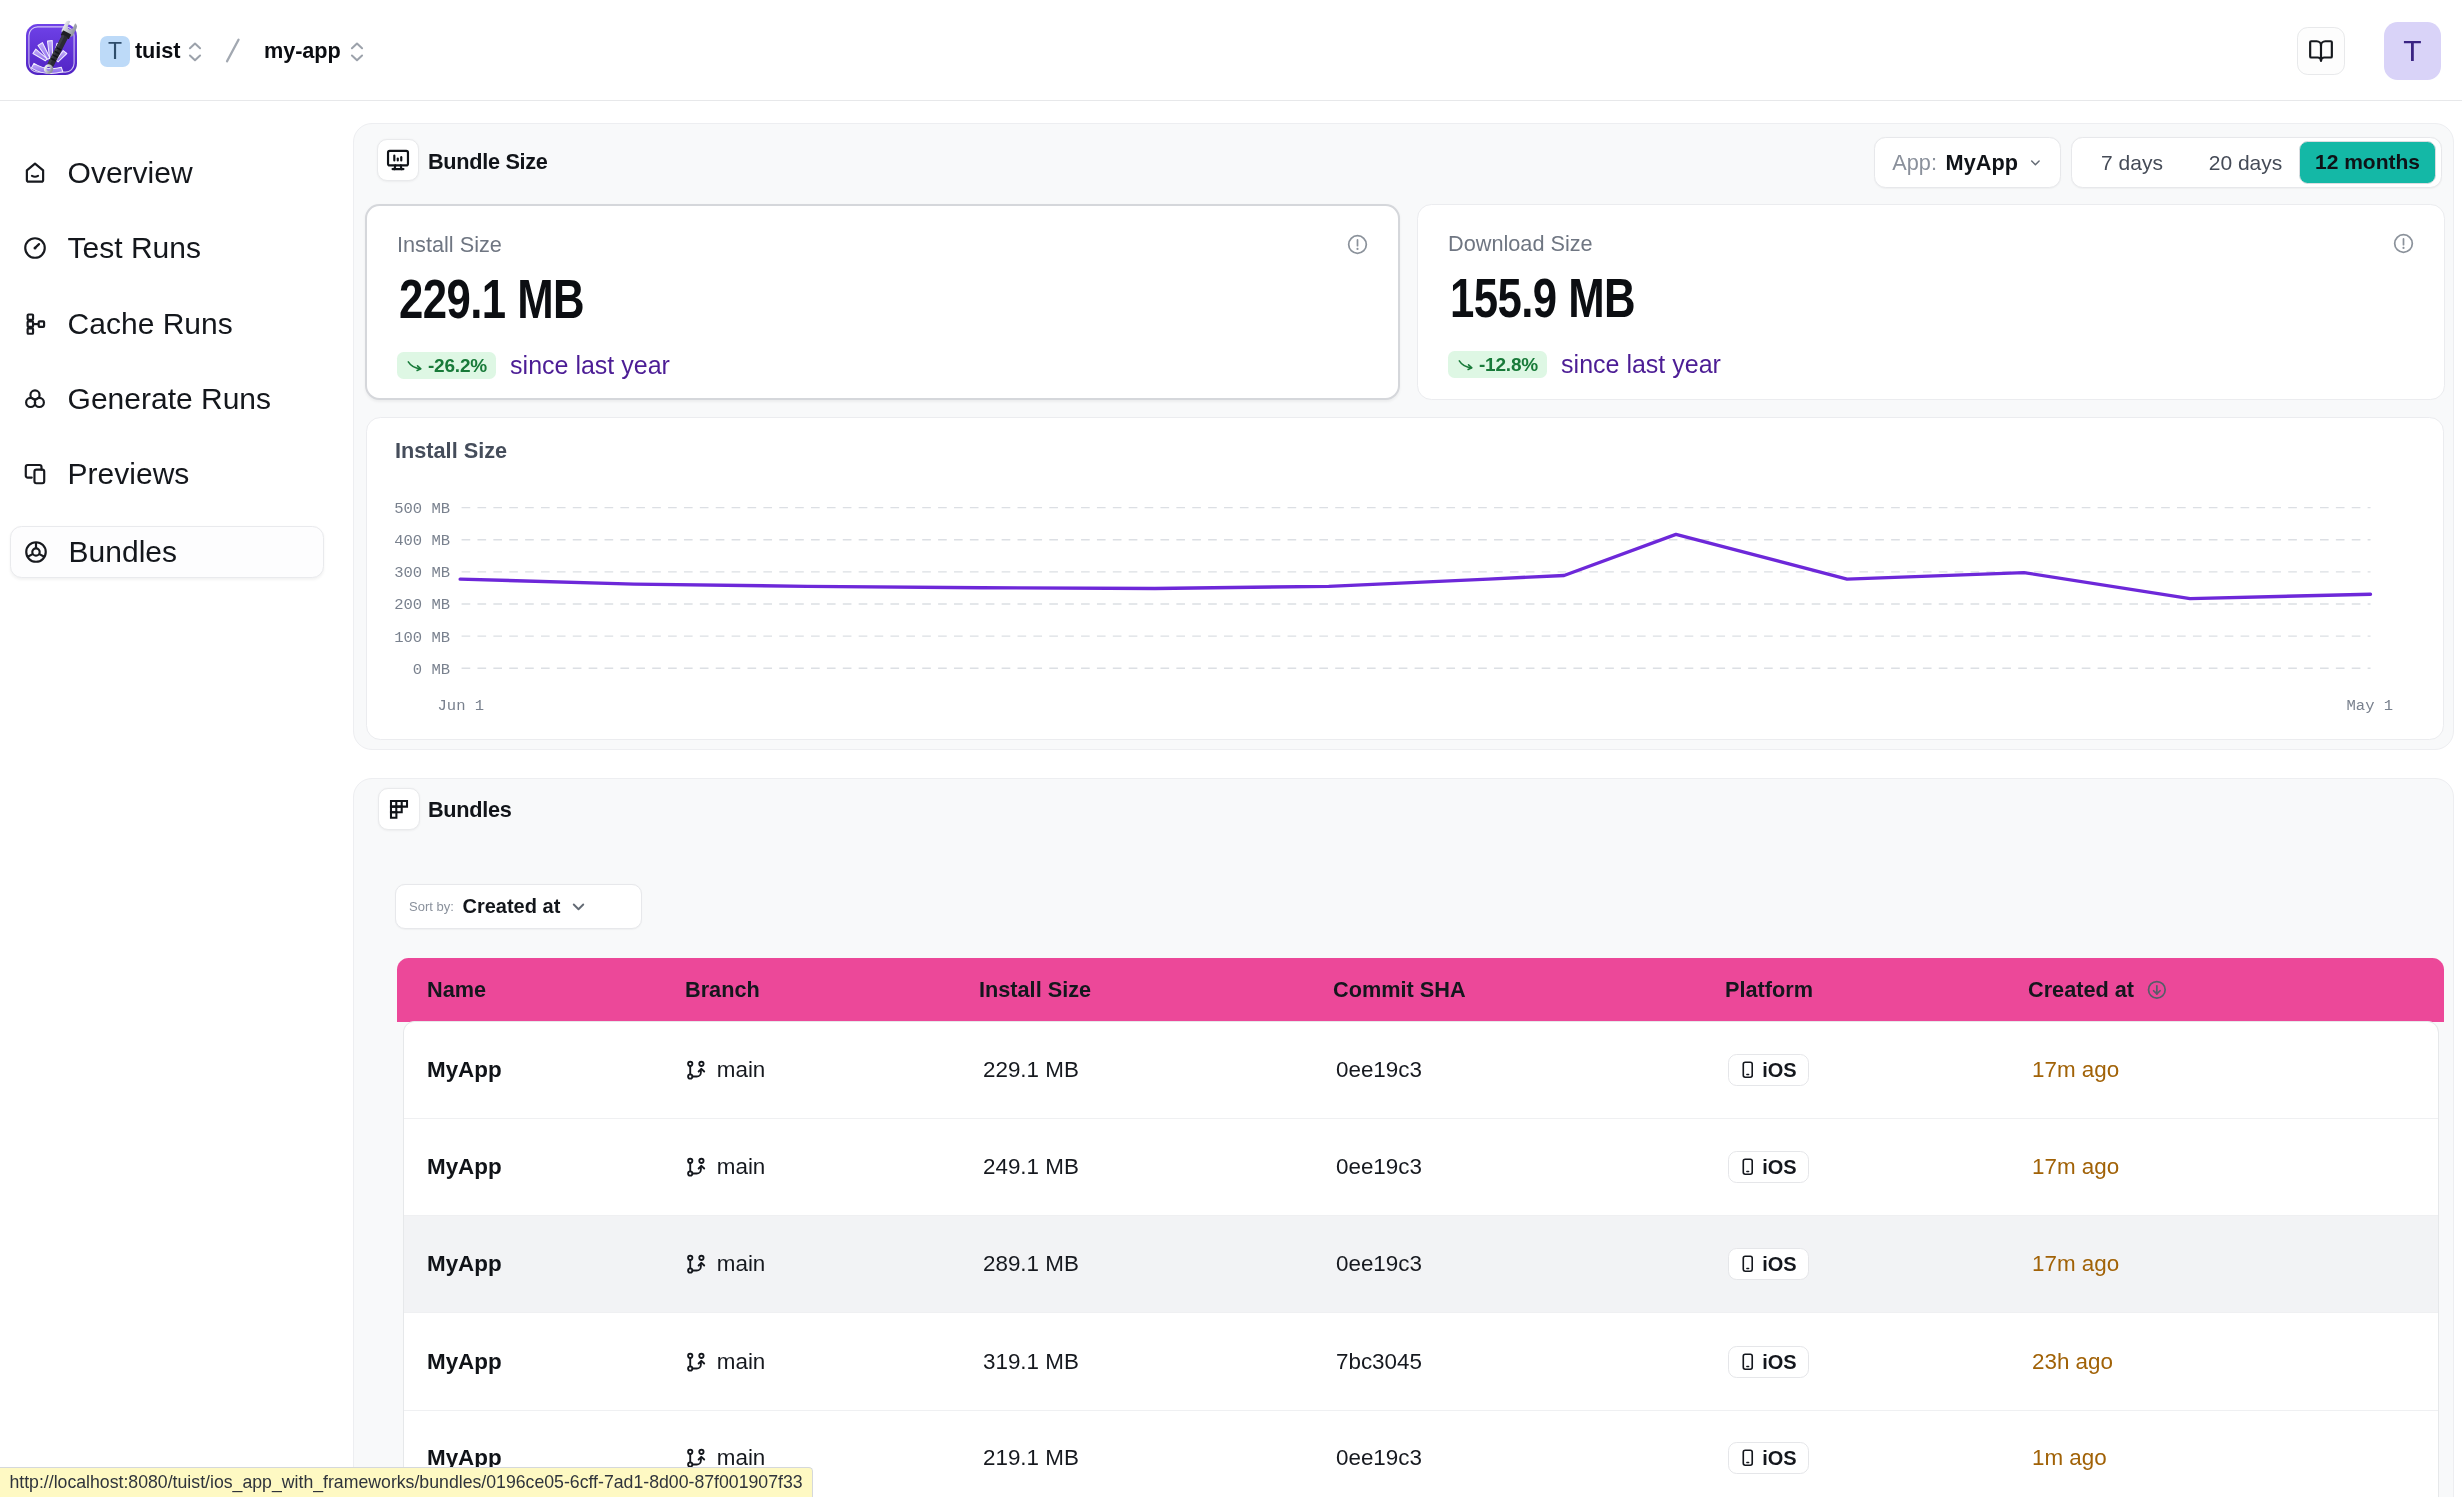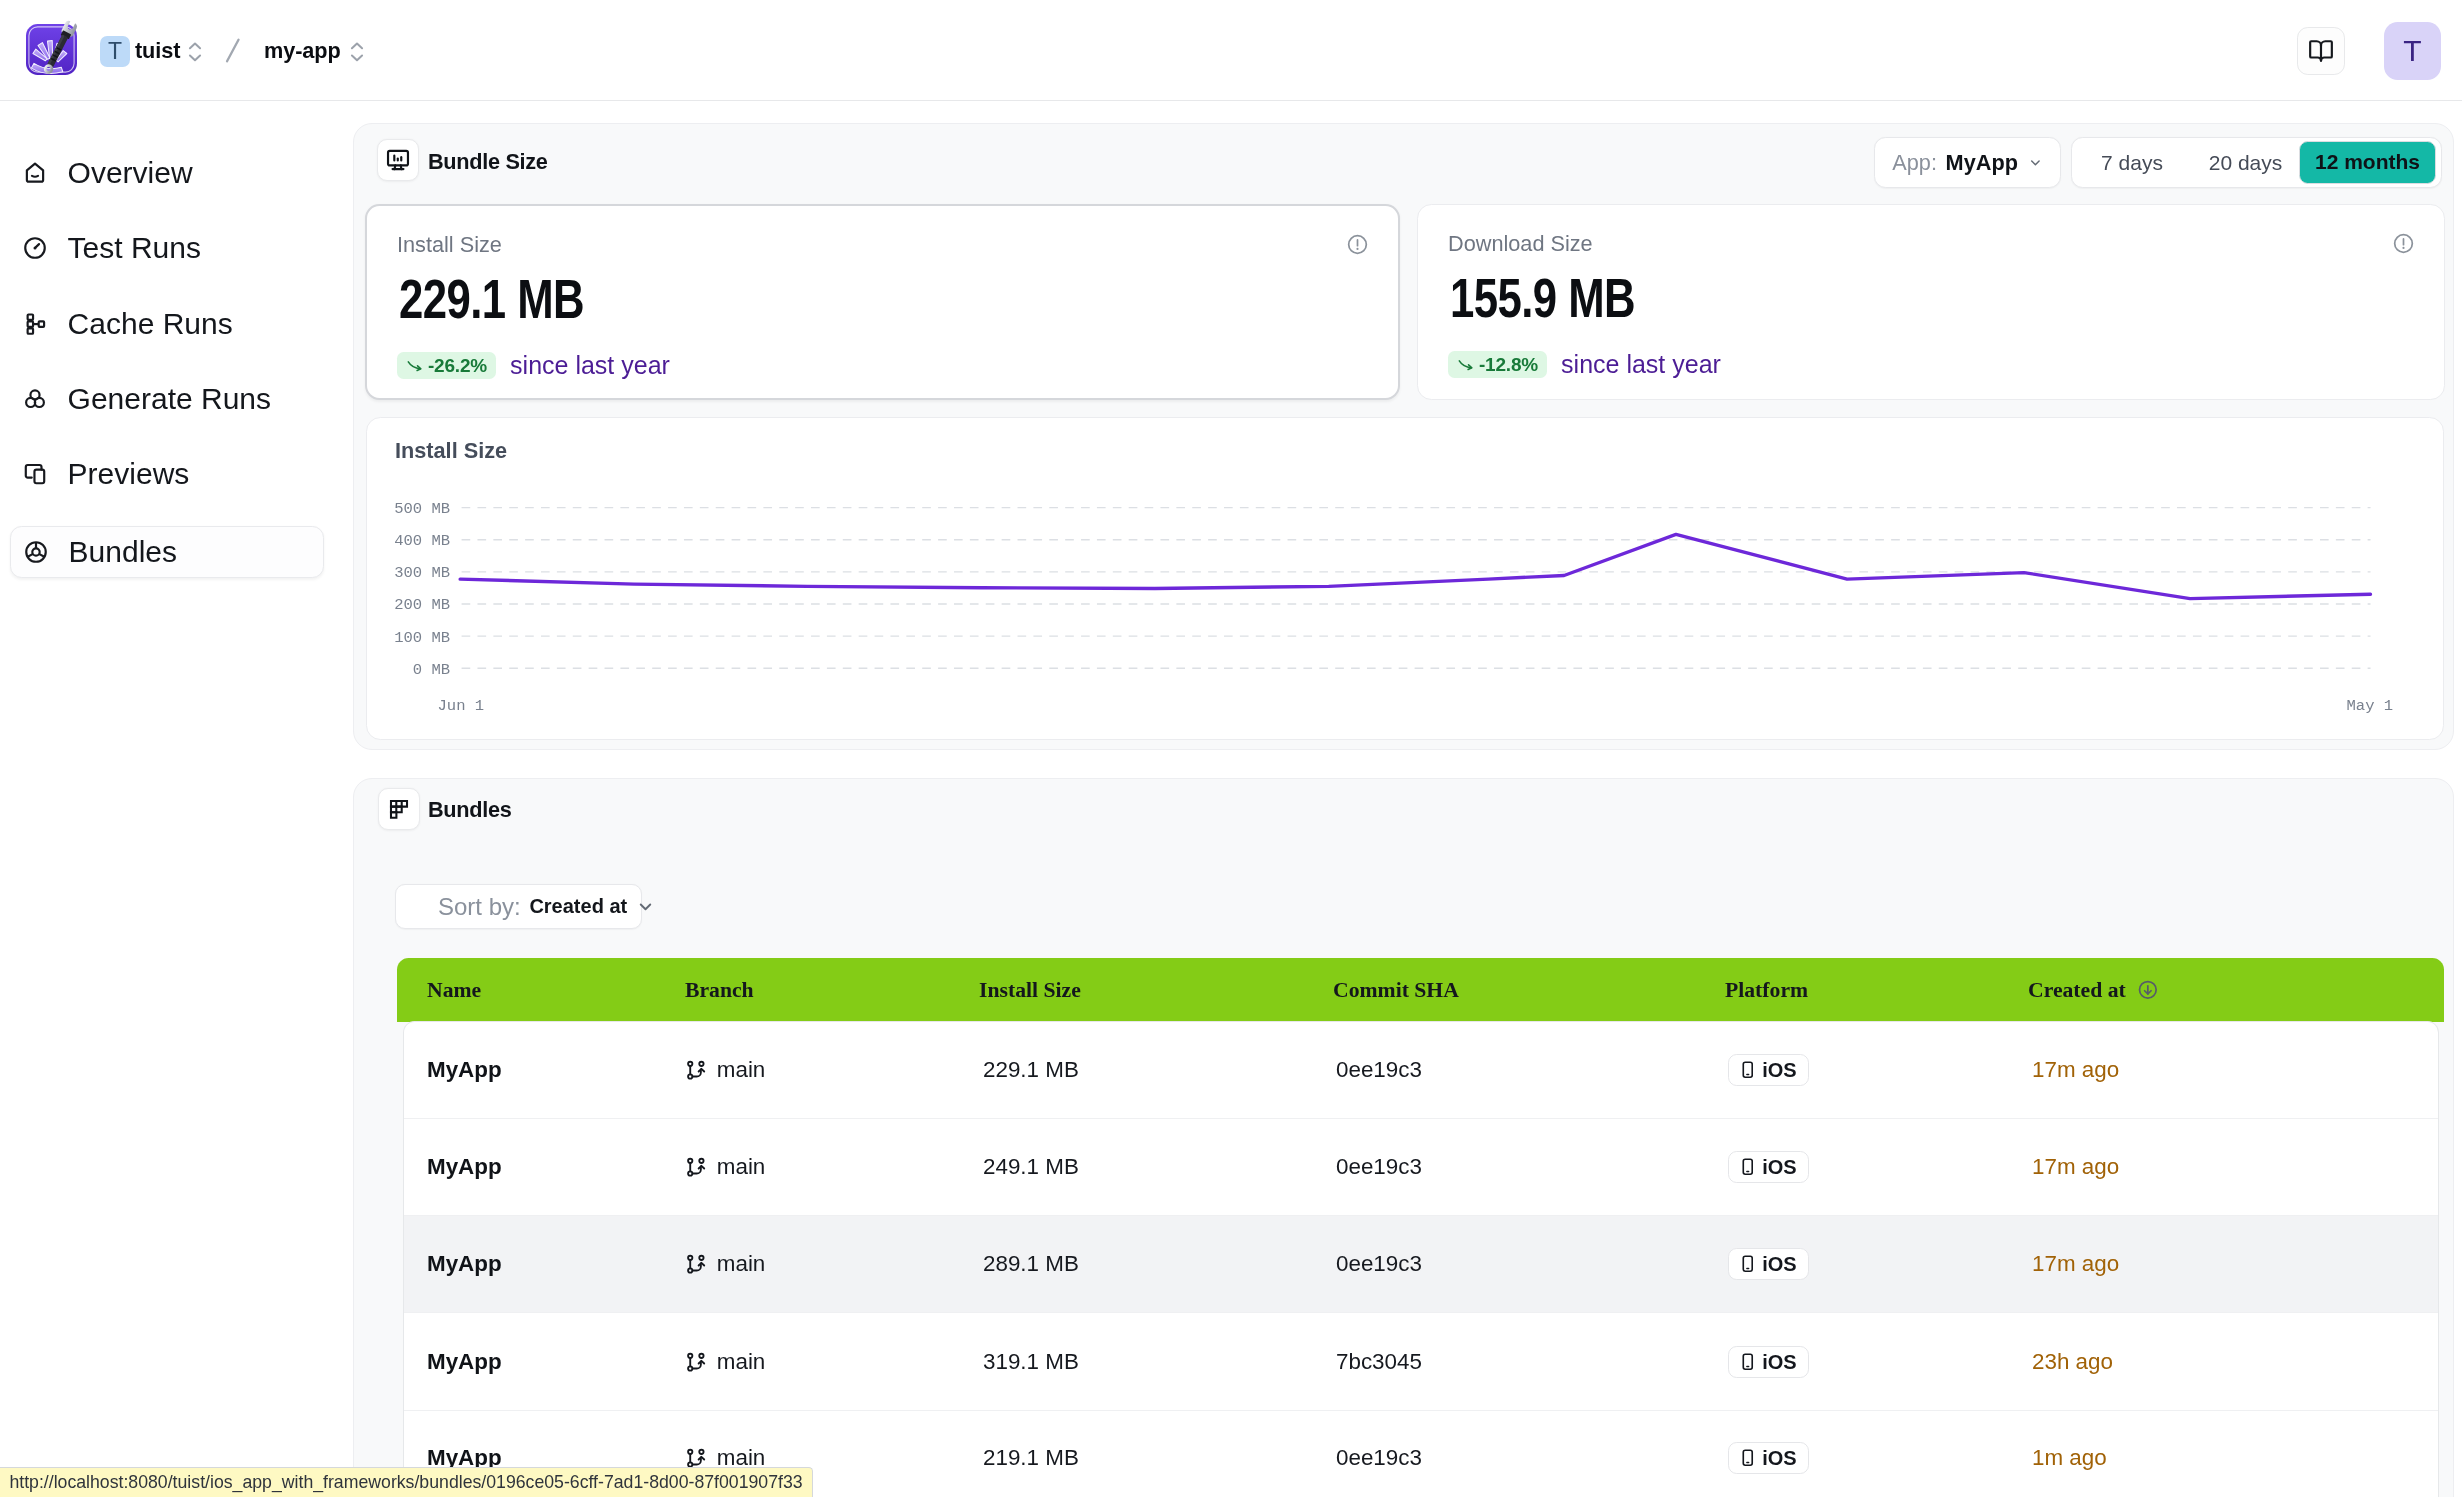--- a/index.html
+++ b/index.html
@@ -72,26 +72,26 @@
     padding:0 8.7px; font-size:19px; font-weight:700; color:#187A39; letter-spacing:-0.2px; }
   .gbadge svg { margin-right:5px; }
   .sincel { margin-left:14.4px; font-size:25px; color:#4c1d95; font-weight:500; }
 
   
   #chartcard { left:366px; top:417px; width:2078px; height:323px; border:1.4px solid #EBECEF; }
   #charttitle { position:absolute; left:28px; top:20px; font-size:21.7px; font-weight:600; color:#454D5B; }
 
   
   #sortdd { left:395px; top:884px; width:247px; height:45px; border-radius:10px; padding:0 13px; white-space:nowrap; }
-  #sortdd .lbl { color:#8A919C; font-size:24px;margin-left:29px; }
+  #sortdd .lbl { color:#8A919C; font-size:13px; }
   #sortdd .val { color:#13161B; font-size:20px; font-weight:600; margin-left:8.7px; }
   #sortdd svg { margin-left:8.7px; flex:none; }
 
   #thead { position:absolute; left:397px; top:958px; width:2047px; height:64px;
-    background:#84cc16; border-radius:11.6px 11.6px 0 0;font-family:Liberation Serif, serif; }
+    background:#ec4899; border-radius:11.6px 11.6px 0 0; }
   .th { position:absolute; top:0; height:64px; display:flex; align-items:center;
     font-size:21.7px; font-weight:600; color:#14171D; }
   #tbody { position:absolute; left:403px; top:1021px; width:2036px; height:477px;
     background:#fff; border:1.4px solid #E6E8EA; border-bottom:none; border-radius:11.6px 11.6px 0 0;
     overflow:hidden; }
   .row { position:absolute; left:0; width:2036px; height:97px; border-bottom:1.4px solid #EFF0F2; }
   .row.alt { background:#F2F3F5; }
   .cell { position:absolute; top:0; height:96px; display:flex; align-items:center;
     font-size:22.4px; color:#16191F; }
   .cell.nm { font-weight:600; color:#101318; }

